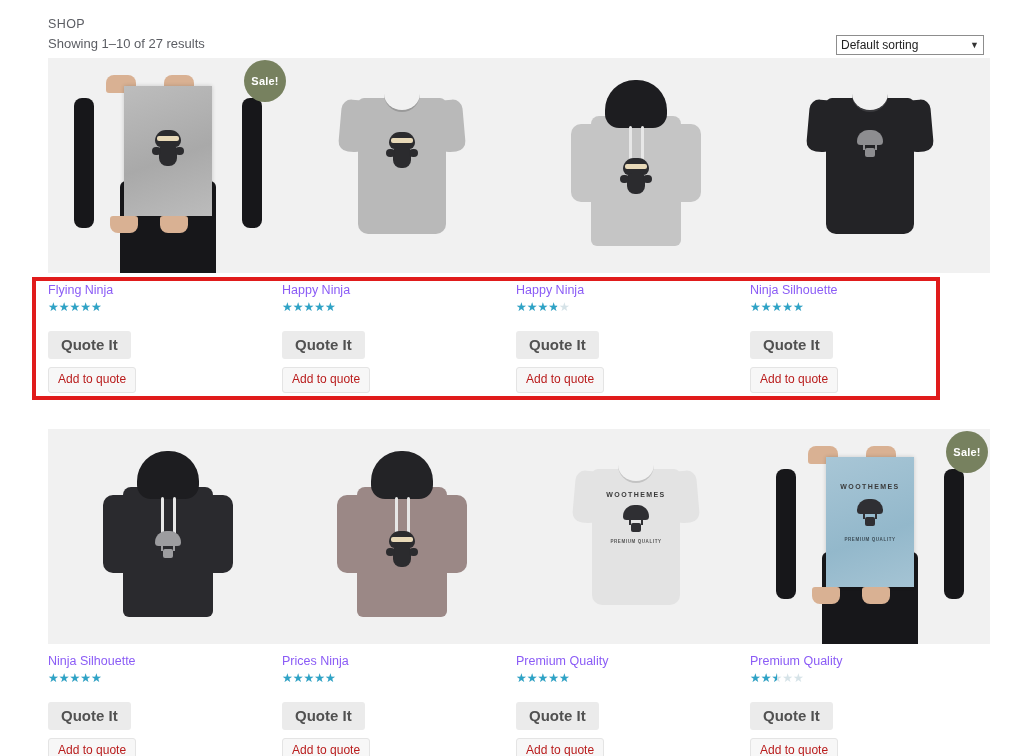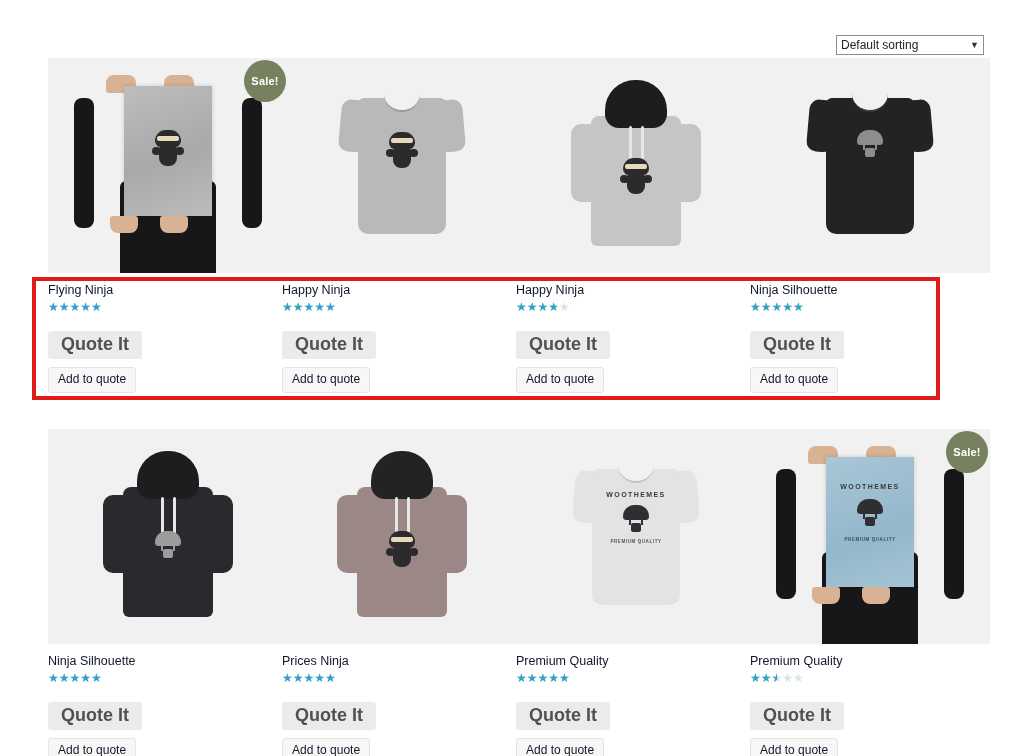--- a/index.html
+++ b/index.html
@@ -80,21 +80,21 @@
     background:#77815f;
     color:#ffffff;
     font-size:11px;font-weight:bold;
     display:flex;align-items:center;justify-content:center;
     letter-spacing:.2px;
     z-index:5;
   }
 
   .p-title{
     font-size:12.5px;
-    color:#0f172a;
+    color:#8b5cf6;
     margin-top:10px;
     line-height:15px;
     white-space:nowrap;
   }
   .stars{
     margin-top:3px;
     font-size:12px;
     line-height:13px;
     letter-spacing:0px;
     color:#2ea3c6;
@@ -116,32 +116,32 @@
 
   .btn-quote{
     display:inline-block;
     margin-top:17px;
     background:#ebebeb;
     border:0;
     border-radius:3px;
     color:#515151;
     font-family:"Liberation Sans", sans-serif;
     font-weight:bold;
-    font-size:18px;
+    font-size:15px;
     padding:7px 13px 8px 13px;
     line-height:13px;
     cursor:pointer;
   }
   .btn-addquote{
     display:inline-block;
     margin-top:8px;
     background:#f7f7f7;
     border:1px solid #e4e4e4;
     border-radius:3px;
-    color:#0f172a;
+    color:#b91c1c;
     font-family:"Liberation Sans", sans-serif;
     font-size:12px;
     padding:5px 9px 6px 9px;
     line-height:13px;
     cursor:pointer;
   }
   .actions{ }
 
   
   .anno-box{
@@ -238,20 +238,24 @@
   .balloon .bcap{position:absolute;left:0;top:0;width:26px;height:15px;background:#2f2f33;border-radius:13px 13px 4px 4px;}
   .balloon .bbask{position:absolute;left:8px;top:18px;width:10px;height:9px;background:#2f2f33;border-radius:2px;}
   .balloon .bline1{position:absolute;left:6px;top:14px;width:2px;height:6px;background:#2f2f33;}
   .balloon .bline2{position:absolute;right:6px;top:14px;width:2px;height:6px;background:#2f2f33;}
 </style>
 </head>
 <body>
 
 <div class="page">
 
+  <div class="shop-header">
+    <div class="shop-title">SHOP</div>
+    <div class="result-count">Showing 1–10 of 27 results</div>
+  </div>
 
   <div class="sorting-wrap">
     <div class="sorting-select">
       <span>Default sorting</span>
       <span class="caret">▼</span>
     </div>
   </div>
 
   <div class="products">
 

